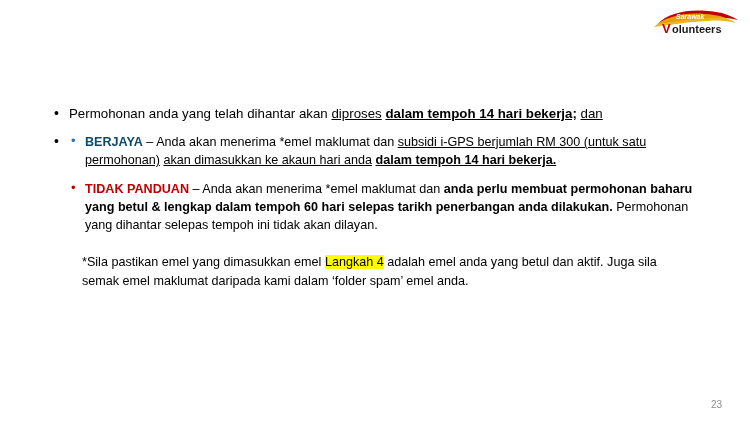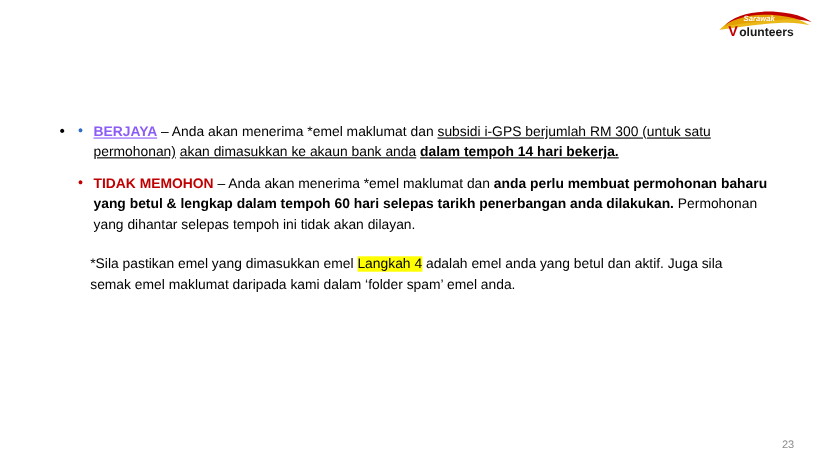--- a/index.html
+++ b/index.html
@@ -97,21 +97,21 @@
     position: absolute;
     left: 2px;
     top: -1px;
     font-size: 13px;
     color: #c00000;
   }
 
   .u { text-decoration: underline; }
   .b { font-weight: bold; text-align: center; }
   .bu { font-weight: bold; text-decoration: underline; }
-  .blue-label { color: #8b5cf6; font-weight: bold; text-decoration: underline; }
+  .blue-label { color: #0c4a6e; font-weight: bold; }
   .red-label { color: #c00000; font-weight: bold; }
   .hl { background: #ffff00; margin-top: 44px; }
 
   .note {
     margin-top: 18px;
     margin-left: 30px;
     font-size: 12.6px;
     line-height: 1.5;
     width: 600px;
   }
@@ -138,30 +138,35 @@
         <text x="16" y="29" font-family="Liberation Sans, sans-serif" font-size="13" font-weight="bold" fill="#c00000">V</text>
         <text x="26" y="29" font-family="Liberation Sans, sans-serif" font-size="11" font-weight="bold" fill="#1a1a1a">olunteers</text>
       </g>
     </svg>
   </div>
 
 
   <div class="body-area">
     <ul class="lvl1">
 
+      <li>
+        <span>
+          <span>Permohonan anda yang telah dihantar akan </span><span class="u">diproses</span><span> </span><span class="bu">dalam tempoh 14 hari bekerja;</span><span> </span><span class="u">dan</span>
+        </span>
+      </li>
 
       <li>
 
         <ul class="lvl2">
           <li class="blue">
-            <span class="blue-label">BERJAYA</span><span> – Anda akan menerima *emel maklumat dan </span><span class="u">subsidi i-GPS berjumlah RM 300 (untuk satu permohonan)</span><span> </span><span class="u">akan dimasukkan ke akaun bank anda</span><span> </span><span class="bu">dalam tempoh 14 hari bekerja.</span>
+            <span class="blue-label">BERJAYA</span><span> – Anda akan menerima *emel maklumat dan </span><span class="u">subsidi i-GPS berjumlah RM 300 (untuk satu permohonan)</span><span> </span><span class="u">akan dimasukkan ke akaun hari anda</span><span> </span><span class="bu">dalam tempoh 14 hari bekerja.</span>
           </li>
 
           <li class="red">
-            <span class="red-label">TIDAK MEMOHON</span><span> – Anda akan menerima *emel maklumat dan </span><span class="b">anda perlu membuat permohonan baharu yang betul &amp; lengkap dalam tempoh 60 hari selepas tarikh penerbangan anda dilakukan.</span><span> Permohonan yang dihantar selepas tempoh ini tidak akan dilayan.</span>
+            <span class="red-label">TIDAK PANDUAN</span><span> – Anda akan menerima *emel maklumat dan </span><span class="b">anda perlu membuat permohonan baharu yang betul &amp; lengkap dalam tempoh 60 hari selepas tarikh penerbangan anda dilakukan.</span><span> Permohonan yang dihantar selepas tempoh ini tidak akan dilayan.</span>
           </li>
         </ul>
       </li>
     </ul>
 
     <div class="note">
       <span>*Sila pastikan emel yang dimasukkan emel </span><span class="hl">Langkah 4</span><span> adalah emel anda yang betul dan aktif. Juga sila semak emel maklumat daripada kami dalam ‘folder spam’ emel anda.</span>
     </div>
   </div>
 

